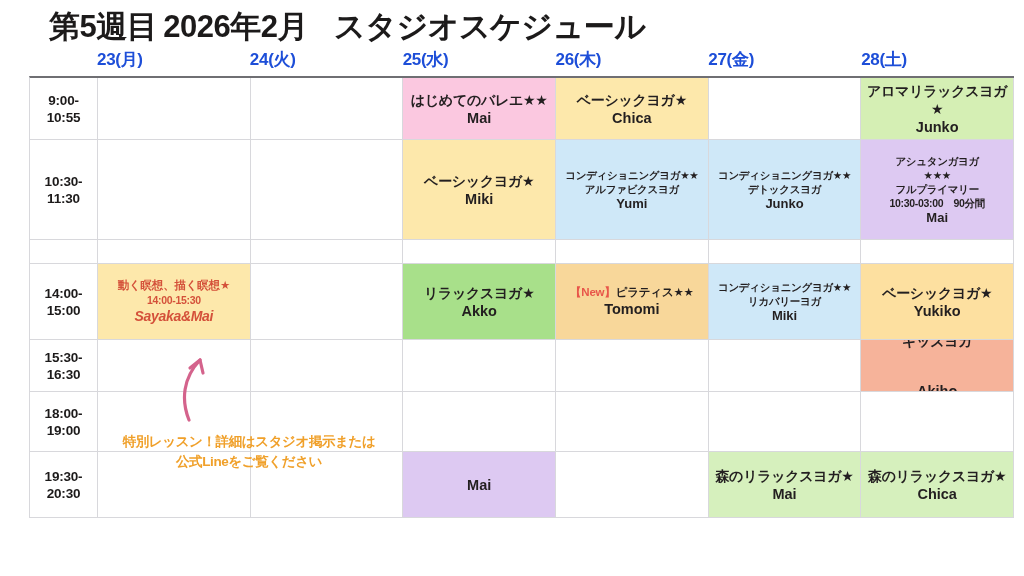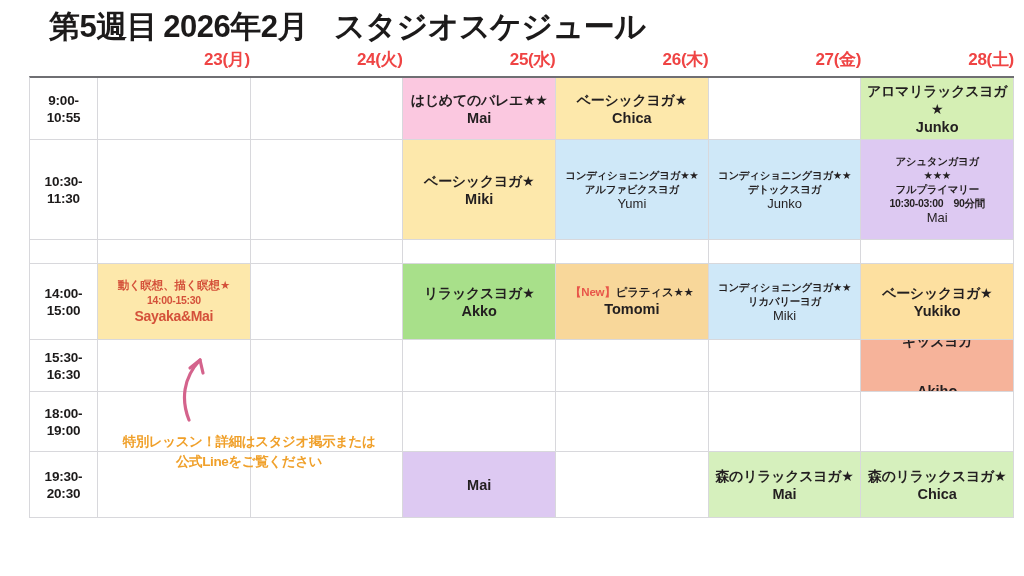--- a/index.html
+++ b/index.html
@@ -35,24 +35,24 @@
 
   
   .dayhead{
     position:absolute; left:20px; top:48px;
     width:985px; height:26px;
     display:flex;
   }
   .dayhead .timecol{width:68px;flex:0 0 68px;}
   .dayhead .dcell{
     flex:1 1 0;
-    text-align:right;
+    text-align:left;
     font-size:17px;
     font-weight:bold;
-    color:#ef4444;
+    color:#1d4ed8;
     line-height:24px;
     letter-spacing:-0.3px;
   }
 
   
   .grid{
     position:absolute;
     left:20px; top:76px;
     width:985px;
     border-top:2px solid #6f6f73;
@@ -85,21 +85,21 @@
   }
   .r1{height:62px;}
   .r2{height:100px;}
   .rspacer{height:24px;}
   .r4{height:76px;}
   .r5{height:52px;}
   .r6{height:60px;}
   .r7{height:66px;}
 
   .l1{font-size:11.5px;font-weight:bold;line-height:15px;letter-spacing:-0.2px;}
-  .lname{font-size:13px;font-weight:normal;line-height:16px;}
+  .lname{font-size:13px;font-weight:bold;line-height:16px;}
   .small{font-size:10.5px;font-weight:bold;line-height:14px;letter-spacing:-0.3px;}
   .big{font-size:14px;font-weight:bold;line-height:18px;letter-spacing:-0.3px;}
   .bigname{font-size:14.5px;font-weight:bold;line-height:18px;}
 
   .new-tag{color:#e8564a;}
 
   
   .annot{
     position:absolute;
     left:75px; top:432px;
@@ -199,21 +199,21 @@
         <div class="cell rspacer" style="background: rgb(255, 255, 255);"></div>
       </div>
       <div class="row r4">
         <div class="cell time r4">
           <div>14:00-</div>
           <div>15:00</div>
         </div>
         <div class="cell r4" style="background: rgb(253, 232, 171);">
           <div class="l1" style="color: rgb(212, 81, 58);">動く瞑想、描く瞑想★</div>
           <div class="small" style="color: rgb(212, 81, 58);">14:00-15:30</div>
-          <div class="big" style="color: rgb(212, 81, 58);">Sayaka&amp;Mai</div>
+          <div class="big" style="color: rgb(212, 81, 58); font-style: italic;">Sayaka&amp;Mai</div>
         </div>
         <div class="cell r4" style="background: rgb(255, 255, 255);"></div>
         <div class="cell r4" style="background: rgb(168, 224, 138);">
           <div class="big">リラックスヨガ★</div>
           <div class="bigname">Akko</div>
         </div>
         <div class="cell r4" style="background: rgb(248, 215, 154);">
           <div class="l1"><span class="new-tag">【New】</span>ピラティス★★</div>
           <div class="bigname">Tomomi</div>
         </div>

